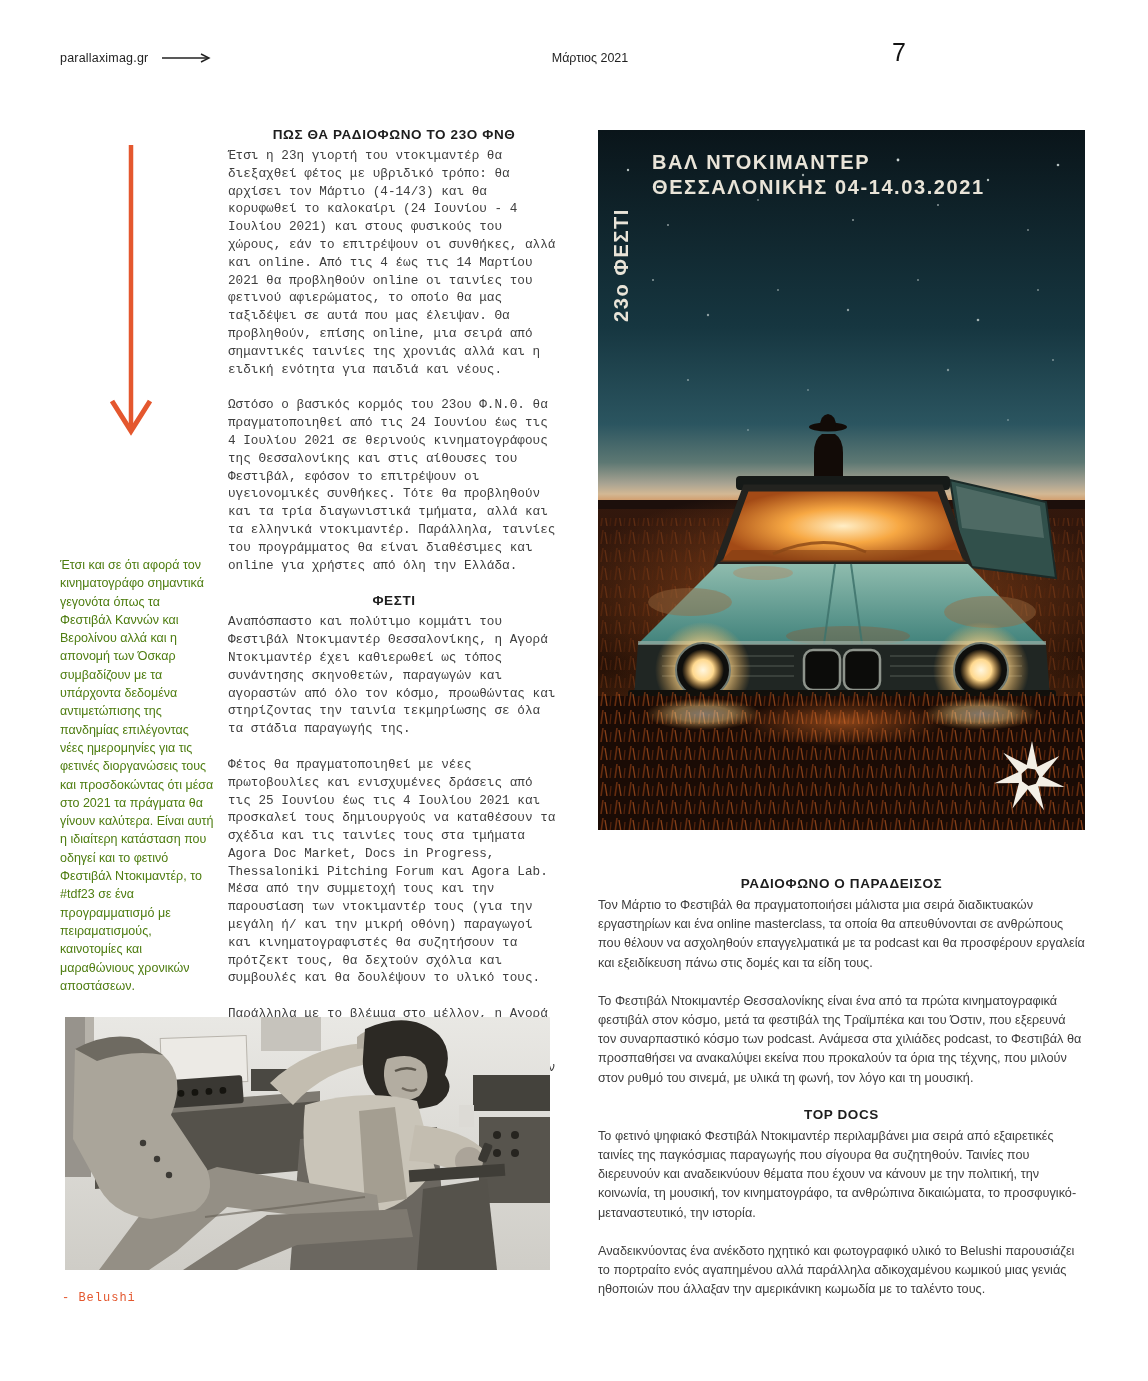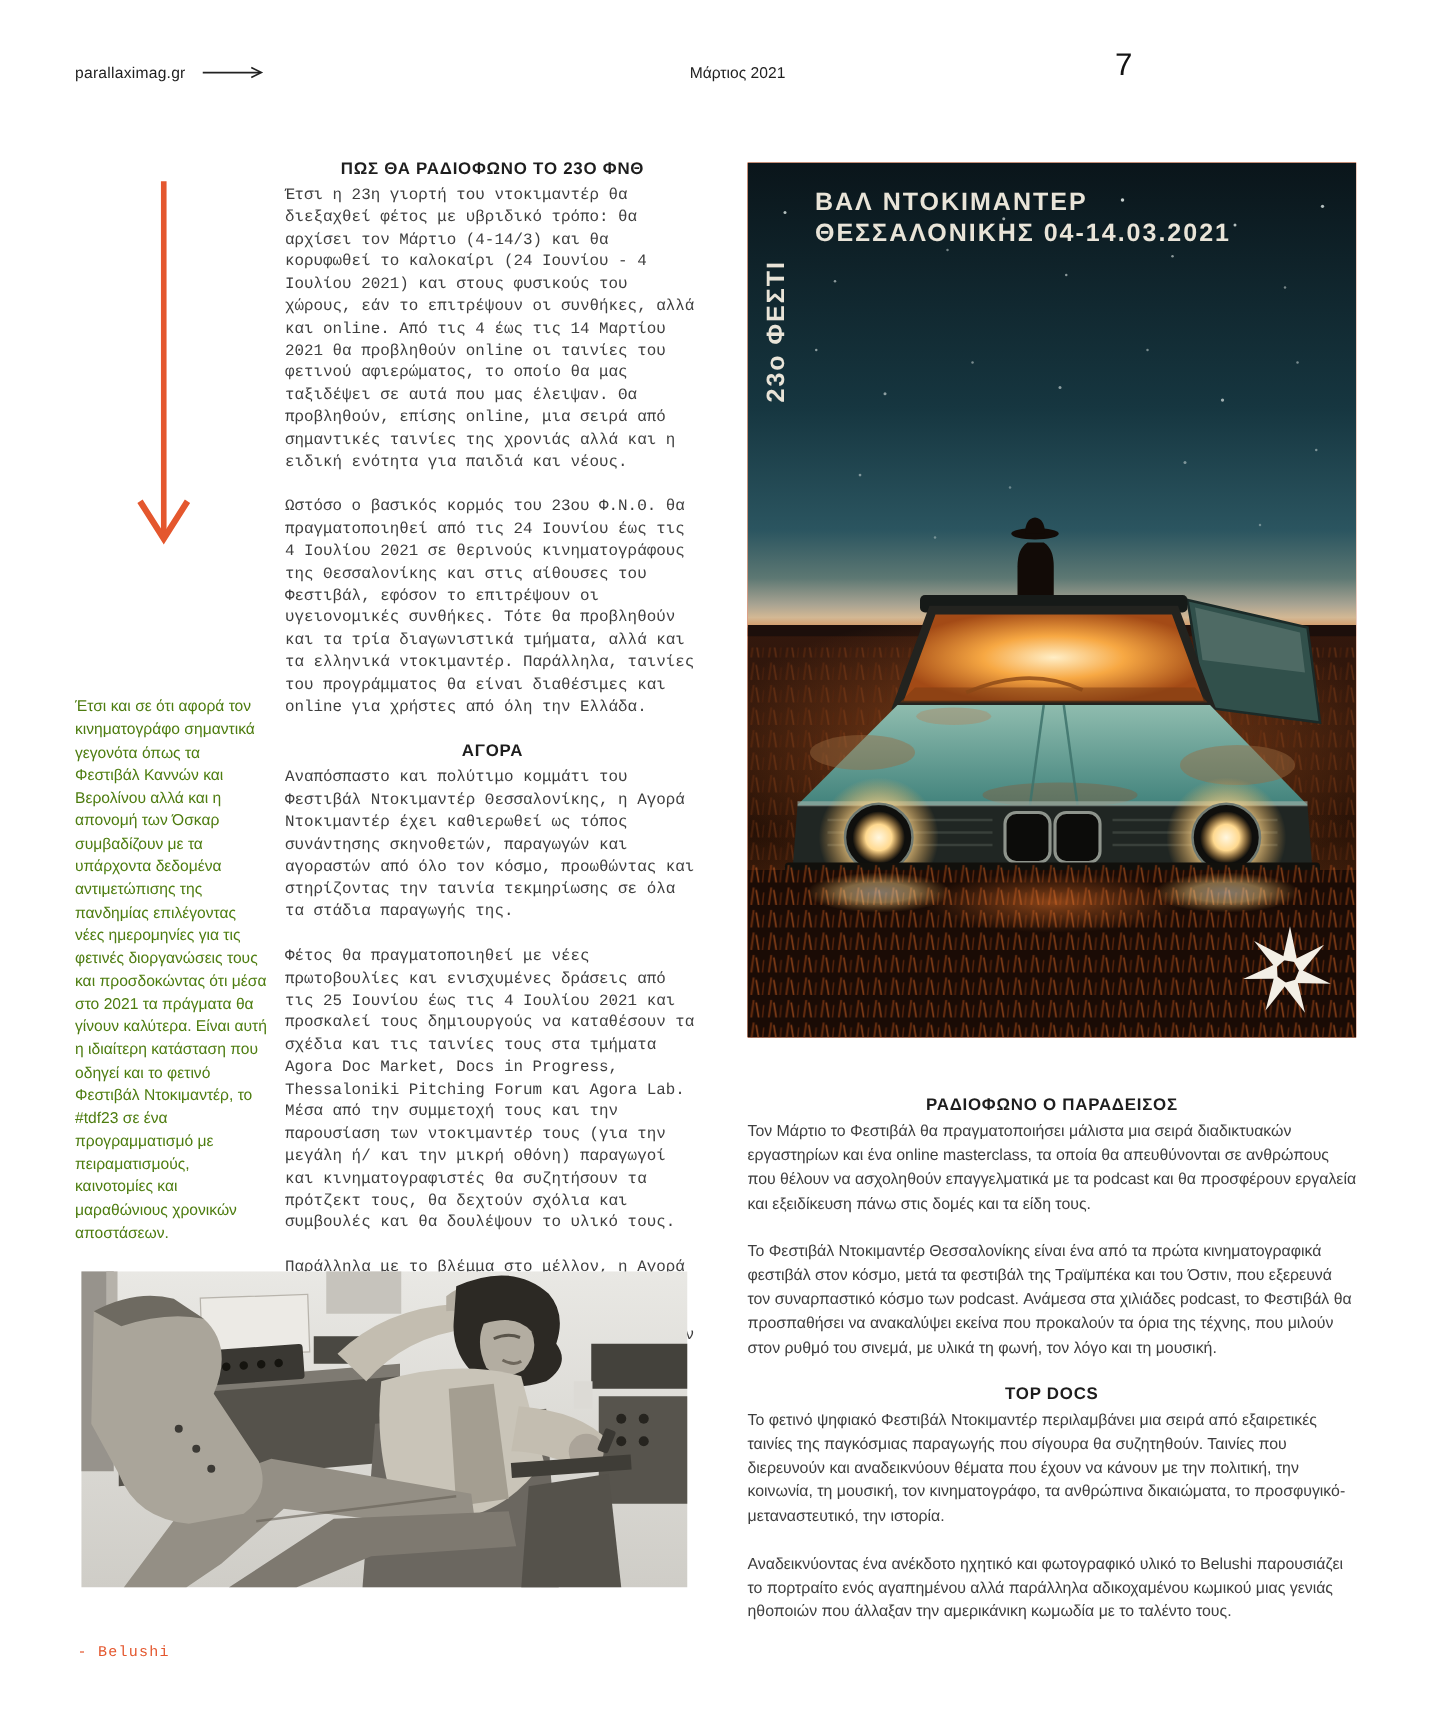--- a/index.html
+++ b/index.html
@@ -15,29 +15,29 @@
   
   .sidebar{position:absolute;left:60px;top:556px;width:155px;font-size:12.5px;line-height:18.3px;color:#4d7c0f;}
   .midcol{position:absolute;left:228px;top:127px;width:332px;}
   .rightcol{position:absolute;left:598px;top:130px;width:487px;}
   h3.sec{margin:0 0 5px 0;text-align:center;font-size:13.5px;font-weight:bold;color:#1d1d1d;letter-spacing:.6px;}
   h3.sec.gap{margin-top:19px;}
   .midcol p{margin:0 0 18px 0;font-size:12.7px;line-height:17.8px;font-family:Liberation Mono, monospace;}
   .rightcol p{margin:0 0 19px 0;font-size:12.7px;line-height:19.2px;}
   .rightcol p.tight{margin-bottom:0;}
   
-  .poster{position:relative;width:487px;height:700px;background:#c2410c;margin-bottom:46px;overflow:hidden;}
+  .poster{position:relative;width:487px;height:700px;background:#15803d;margin-bottom:46px;overflow:hidden;}
   .poster-title{position:absolute;left:54px;top:20px;color:#e9e4d8;font-weight:bold;
                 font-size:20px;line-height:25px;letter-spacing:1.6px;white-space:nowrap;}
   .poster-vert{position:absolute;left:12px;top:192px;transform-origin:0 0;transform:rotate(-90deg);
                color:#e9e4d8;font-weight:bold;font-size:20px;letter-spacing:1.6px;white-space:nowrap;}
   
   .photo{position:absolute;left:65px;top:1017px;width:485px;height:253px;}
   .caption{position:absolute;left:62px;top:1291px;font-family:"Liberation Mono",monospace;
-           font-size:12px;letter-spacing:1px;margin-top:24px;}
+           font-size:12px;letter-spacing:1px;}
 </style>
 </head>
 <body>
 
 <div class="page">
 
   <div class="site">parallaximag.gr</div>
   <svg class="hdr-arrow" width="52" height="10">
     <line x1="0" y1="5" x2="46" y2="5" stroke="#222" stroke-width="1.4"></line>
     <path d="M39,1 L47,5 L39,9" fill="none" stroke="#222" stroke-width="1.4"></path>
@@ -49,21 +49,21 @@
     <line x1="23" y1="2" x2="23" y2="284" stroke="#e4572e" stroke-width="4.5"></line>
     <path d="M4,258 L23,288 L42,258" fill="none" stroke="#e4572e" stroke-width="5"></path>
   </svg>
 
   <aside class="sidebar">Έτσι και σε ότι αφορά τον κινηματογράφο σημαντικά γεγονότα όπως τα Φεστιβάλ Καννών και Βερολίνου αλλά και η απονομή των Όσκαρ συμβαδίζουν με τα υπάρχοντα δεδομένα αντιμετώπισης της πανδημίας επιλέγοντας νέες ημερομηνίες για τις φετινές διοργανώσεις τους και προσδοκώντας ότι μέσα στο 2021 τα πράγματα θα γίνουν καλύτερα. Είναι αυτή η ιδιαίτερη κατάσταση που οδηγεί και το φετινό Φεστιβάλ Ντοκιμαντέρ, το #tdf23 σε ένα προγραμματισμό με πειραματισμούς, καινοτομίες και μαραθώνιους χρονικών αποστάσεων.</aside>
 
   <section class="midcol">
     <h3 class="sec">ΠΩΣ ΘΑ ΡΑΔΙΟΦΩΝΟ ΤΟ 23Ο ΦΝΘ</h3>
     <p>Έτσι η 23η γιορτή του ντοκιμαντέρ θα διεξαχθεί φέτος με υβριδικό τρόπο: θα αρχίσει τον Μάρτιο (4-14/3) και θα κορυφωθεί το καλοκαίρι (24 Ιουνίου - 4 Ιουλίου 2021) και στους φυσικούς του χώρους, εάν το επιτρέψουν οι συνθήκες, αλλά και online. Από τις 4 έως τις 14 Μαρτίου 2021 θα προβληθούν online οι ταινίες του φετινού αφιερώματος, το οποίο θα μας ταξιδέψει σε αυτά που μας έλειψαν. Θα προβληθούν, επίσης online, μια σειρά από σημαντικές ταινίες της χρονιάς αλλά και η ειδική ενότητα για παιδιά και νέους.</p>
     <p>Ωστόσο ο βασικός κορμός του 23ου Φ.Ν.Θ. θα πραγματοποιηθεί από τις 24 Ιουνίου έως τις 4 Ιουλίου 2021 σε θερινούς κινηματογράφους της Θεσσαλονίκης και στις αίθουσες του Φεστιβάλ, εφόσον το επιτρέψουν οι υγειονομικές συνθήκες. Τότε θα προβληθούν και τα τρία διαγωνιστικά τμήματα, αλλά και τα ελληνικά ντοκιμαντέρ. Παράλληλα, ταινίες του προγράμματος θα είναι διαθέσιμες και online για χρήστες από όλη την Ελλάδα.</p>
-    <h3 class="sec gap">ΑΓΟΡΑ</h3>
+    <h3 class="sec gap">ΦΕΣΤΙ</h3>
     <p>Αναπόσπαστο και πολύτιμο κομμάτι του Φεστιβάλ Ντοκιμαντέρ Θεσσαλονίκης, η Αγορά Ντοκιμαντέρ έχει καθιερωθεί ως τόπος συνάντησης σκηνοθετών, παραγωγών και αγοραστών από όλο τον κόσμο, προωθώντας και στηρίζοντας την ταινία τεκμηρίωσης σε όλα τα στάδια παραγωγής της.</p>
     <p>Φέτος θα πραγματοποιηθεί με νέες πρωτοβουλίες και ενισχυμένες δράσεις από τις 25 Ιουνίου έως τις 4 Ιουλίου 2021 και προσκαλεί τους δημιουργούς να καταθέσουν τα σχέδια και τις ταινίες τους στα τμήματα Agora Doc Market, Docs in Progress, Thessaloniki Pitching Forum και Agora Lab. Μέσα από την συμμετοχή τους και την παρουσίαση των ντοκιμαντέρ τους (για την μεγάλη ή/ και την μικρή οθόνη) παραγωγοί και κινηματογραφιστές θα συζητήσουν τα πρότζεκτ τους, θα δεχτούν σχόλια και συμβουλές και θα δουλέψουν το υλικό τους.</p>
     <p>Παράλληλα με το βλέμμα στο μέλλον, η Αγορά Ντοκιμαντέρ ανακαλύπτει και συστήνει στους επισκέπτες της νέα ταλέντα του κινηματογράφου από την ευρύτερη περιοχή των Βαλκανίων και της Νοτιοανατολικής Ευρώπης και Μεσογείου που κάνουν τα πρώτα βήματα στην καριέρα τους μέσα από τη δράση Meet the Future. Φέτος το πρόγραμμα εστιάζει σε ανερχόμενα ταλέντα από τη Σερβία.</p>
   </section>
 
   <section class="rightcol">
 
     <div class="poster">
       <svg width="487" height="700" viewBox="0 0 487 700">
         <defs>

